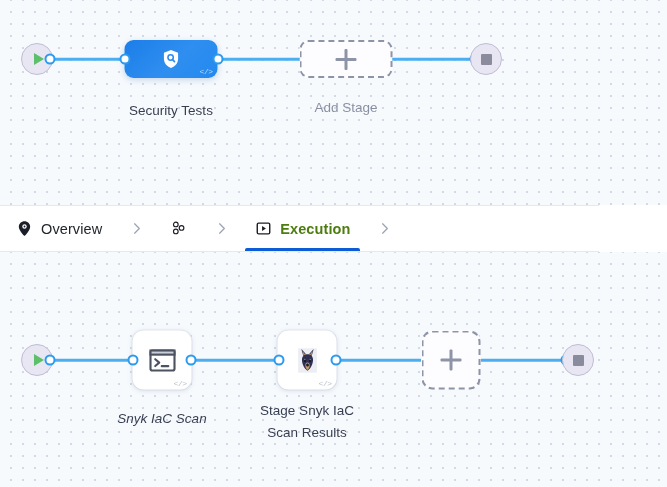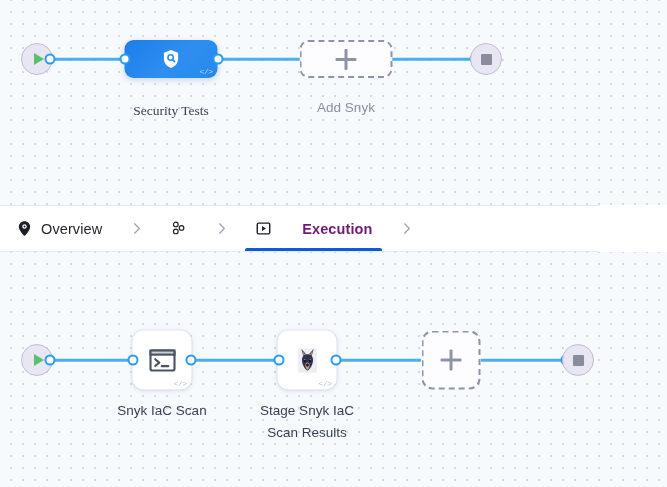--- a/index.html
+++ b/index.html
@@ -54,21 +54,21 @@
     padding: 0 2px;
     cursor: pointer;
     position: relative;
   }
   .tab .tab-label {
     font-size: 14.5px;
     color: #22262c;
     white-space: nowrap;
     letter-spacing: .1px;
   }
-  .tab.active .tab-label { font-weight: bold; color: #701a75; margin-left: 22px; }
+  .tab.active .tab-label { font-weight: bold; color: #4d7c0f; }
   .tab.active::after {
     content: "";
     position: absolute;
     left: -8px; right: -8px; bottom: 0;
     height: 3px;
     background: #0b5cd5;
     border-radius: 2px 2px 0 0;
   }
   .tab-ico { width: 17px; height: 17px; display: block; flex: none; }
   .tab-sep {
@@ -226,26 +226,26 @@
     <div class="node-stage" style="left:171px; top:59px;">
       <svg viewBox="0 0 24 24">
         <path d="M12 2.2 4.6 5v6.3c0 4.6 3.1 8.2 7.4 9.5 4.3-1.3 7.4-4.9 7.4-9.5V5L12 2.2z" fill="#ffffff"></path>
         <circle cx="11.6" cy="9.9" r="2.8" fill="none" stroke="#2a8bee" stroke-width="1.6"></circle>
         <line x1="13.6" y1="12" x2="15.6" y2="14.2" stroke="#2a8bee" stroke-width="1.8" stroke-linecap="round"></line>
       </svg>
       <span class="code-badge on-blue">&lt;/&gt;</span>
     </div>
     <div class="port" style="left:125px; top:59px;"></div>
     <div class="port" style="left:218px; top:59px;"></div>
-    <div class="caption" style="left:171px; top:100px;font-family:Liberation Serif, serif;">Security Tests</div>
+    <div class="caption" style="left:171px; top:100px;">Security Tests</div>
 
     <div class="node-add stage" style="left:346px; top:59px;">
       <div class="plus"></div>
     </div>
-    <div class="caption muted" style="left:346px; top:97px;">Add Snyk</div>
+    <div class="caption muted" style="left:346px; top:97px;">Add Stage</div>
 
     <div class="port" style="left:475px; top:59px;"></div>
     <div class="endcap" style="left:486px; top:59px;">
       <div class="stop-sq"></div>
     </div>
   </div>
 
   <div class="tabbar">
 
     <div class="tab">
@@ -311,21 +311,21 @@
       <svg class="glyph" viewBox="0 0 24 24">
         <rect x="2.4" y="4" width="19.2" height="16" rx="1.4" fill="#ffffff" stroke="#4b5360" stroke-width="1.7"></rect>
         <rect x="2.4" y="4" width="19.2" height="3.3" fill="#c9ced8" stroke="#4b5360" stroke-width="1.7"></rect>
         <path d="M6.2 11 9.4 13.7 6.2 16.4" fill="none" stroke="#4b5360" stroke-width="1.7" stroke-linecap="round" stroke-linejoin="round"></path>
         <line x1="11.4" y1="16.5" x2="16.6" y2="16.5" stroke="#4b5360" stroke-width="1.7" stroke-linecap="round"></line>
       </svg>
       <span class="code-badge on-white">&lt;/&gt;</span>
     </div>
     <div class="port" style="left:133px; top:108px;"></div>
     <div class="port" style="left:191px; top:108px;"></div>
-    <div class="caption" style="left:162px; top:148px;">Snyk IaC Scan</div>
+    <div class="caption" style="left:162px; top:156px;font-style:italic;">Snyk IaC Scan</div>
 
     <div class="node-step" style="left:307px; top:108px;">
       <svg class="glyph" viewBox="0 0 32 32">
         <rect x="6" y="3" width="20" height="26" fill="#eceef3"></rect>
 
         <path d="M9.4 3.6 12.2 13.4 14 8.8z" fill="#2a2c4e"></path>
         <path d="M22.6 3.6 19.8 13.4 18 8.8z" fill="#2a2c4e"></path>
         <path d="M10.4 5.6 12.3 12.2 13.3 9.3z" fill="#c79a6c"></path>
         <path d="M21.6 5.6 19.7 12.2 18.7 9.3z" fill="#c79a6c"></path>
 

